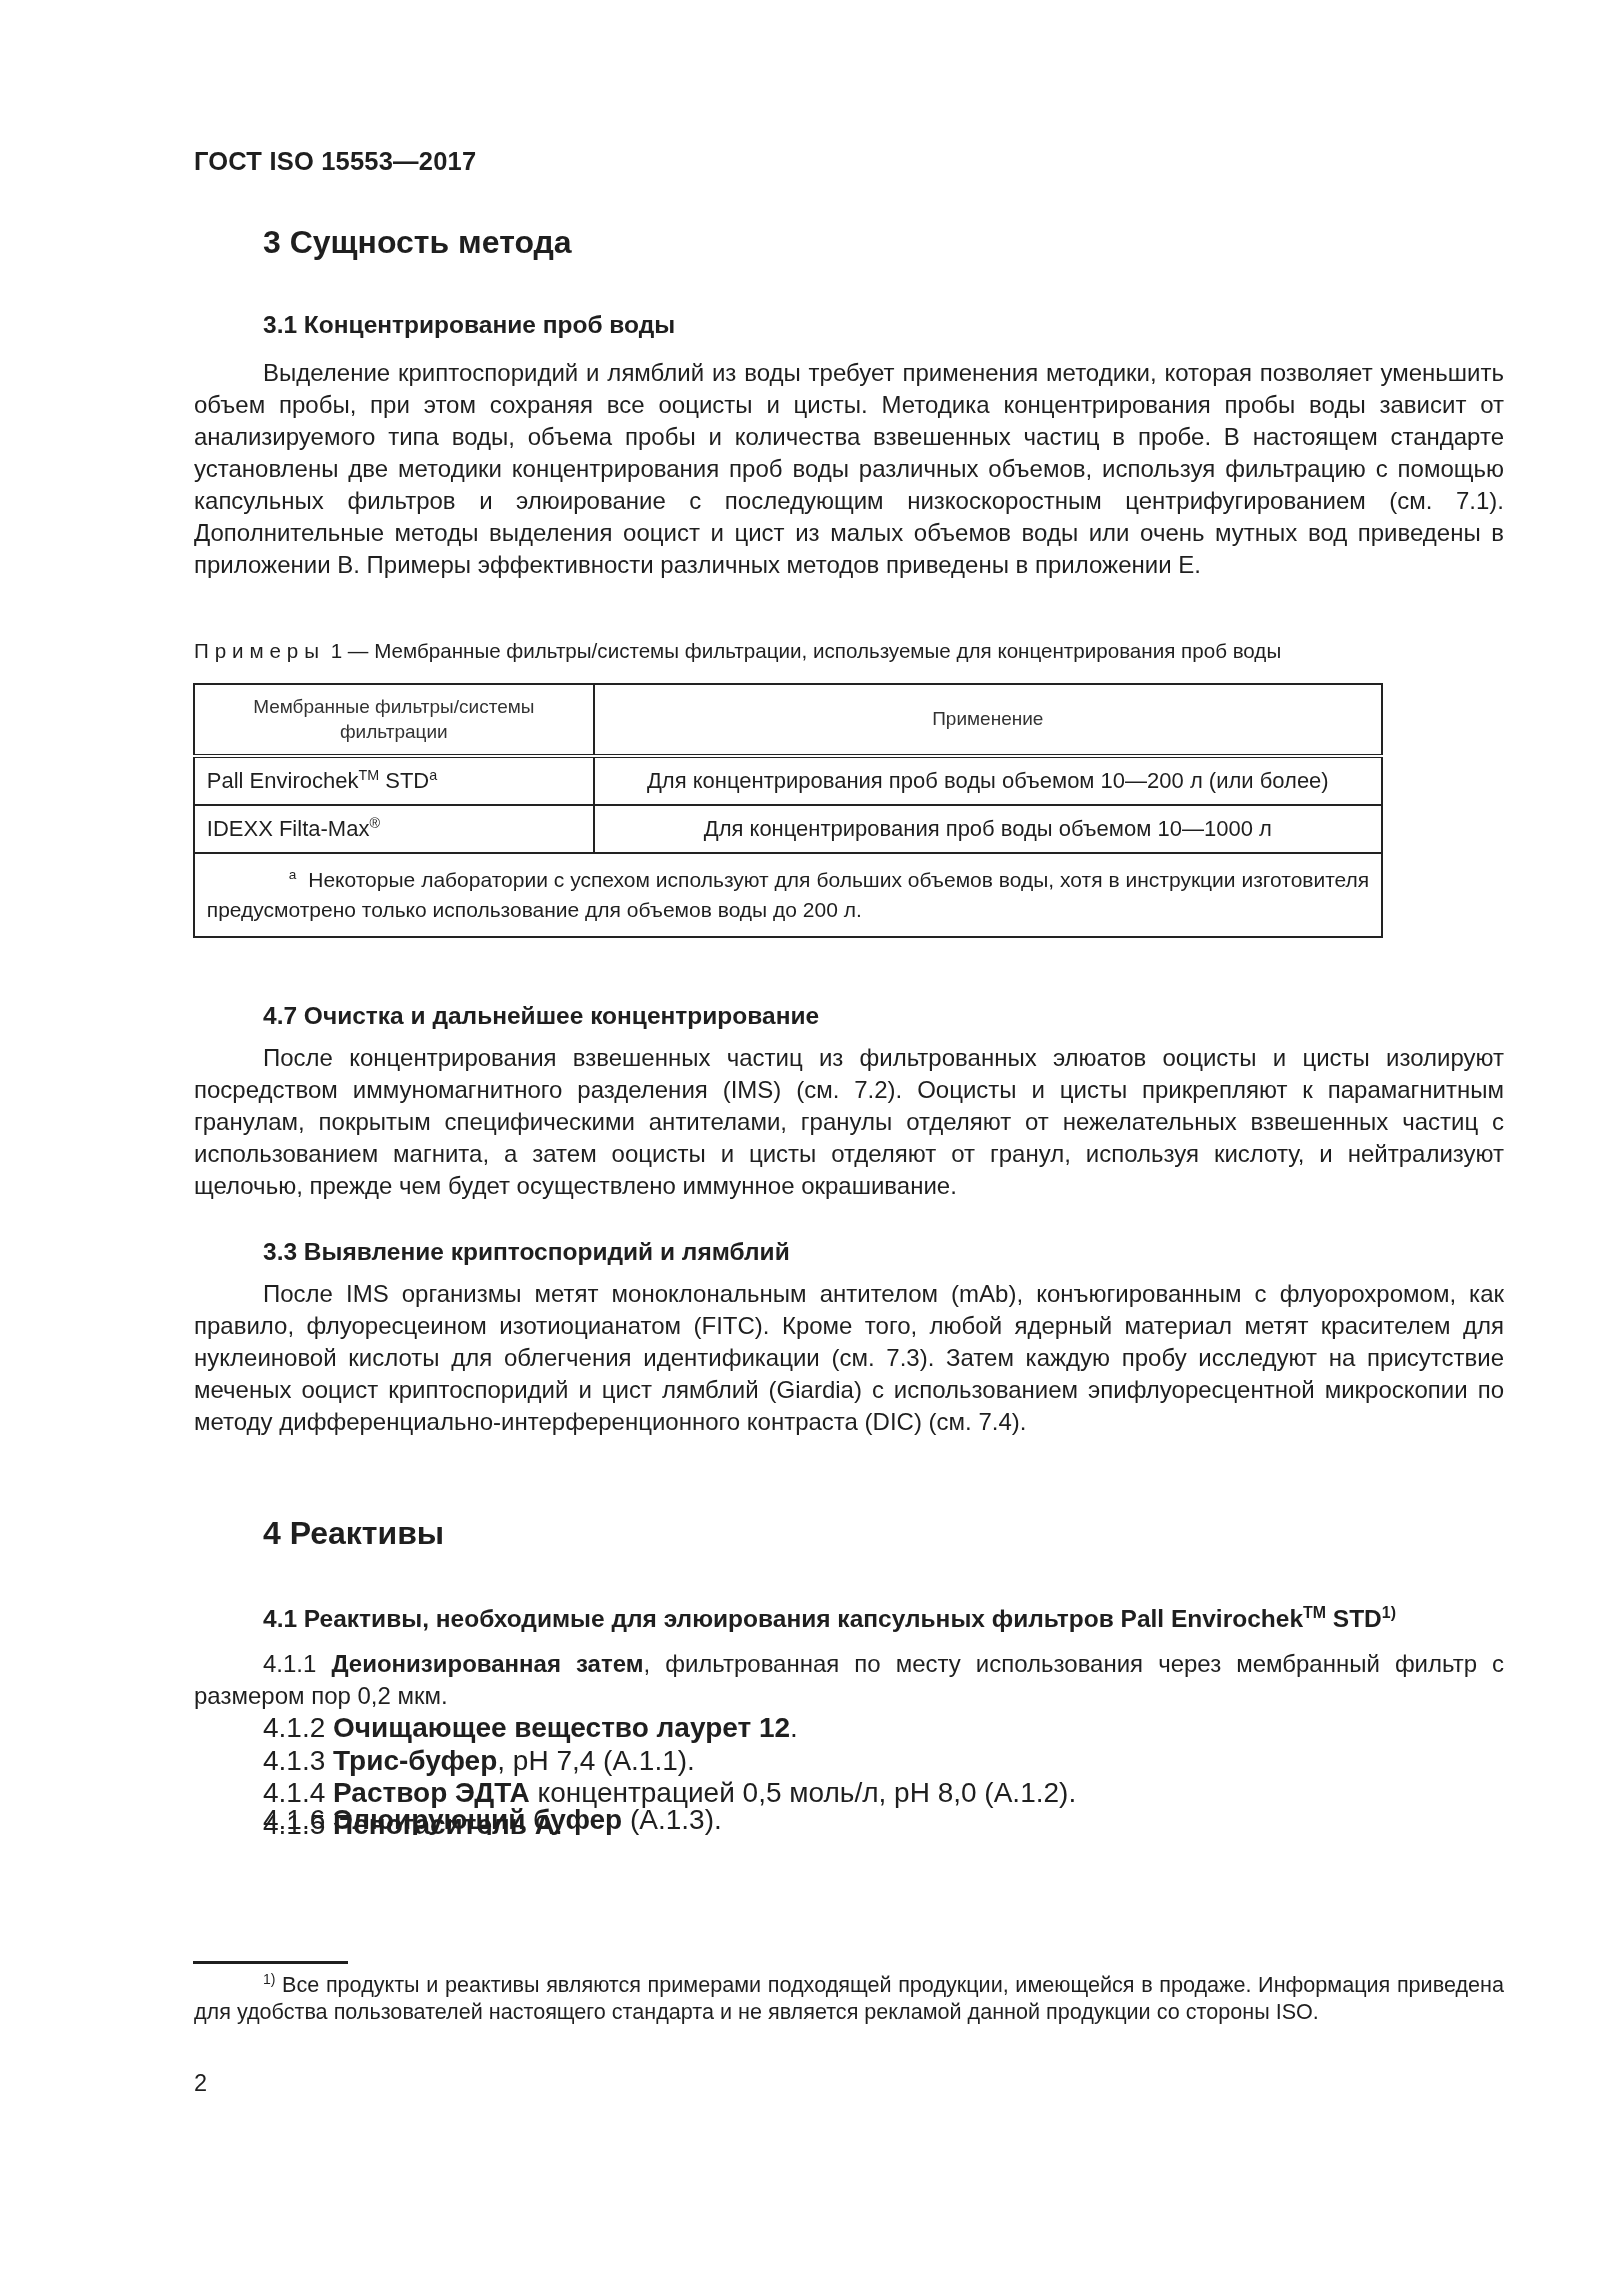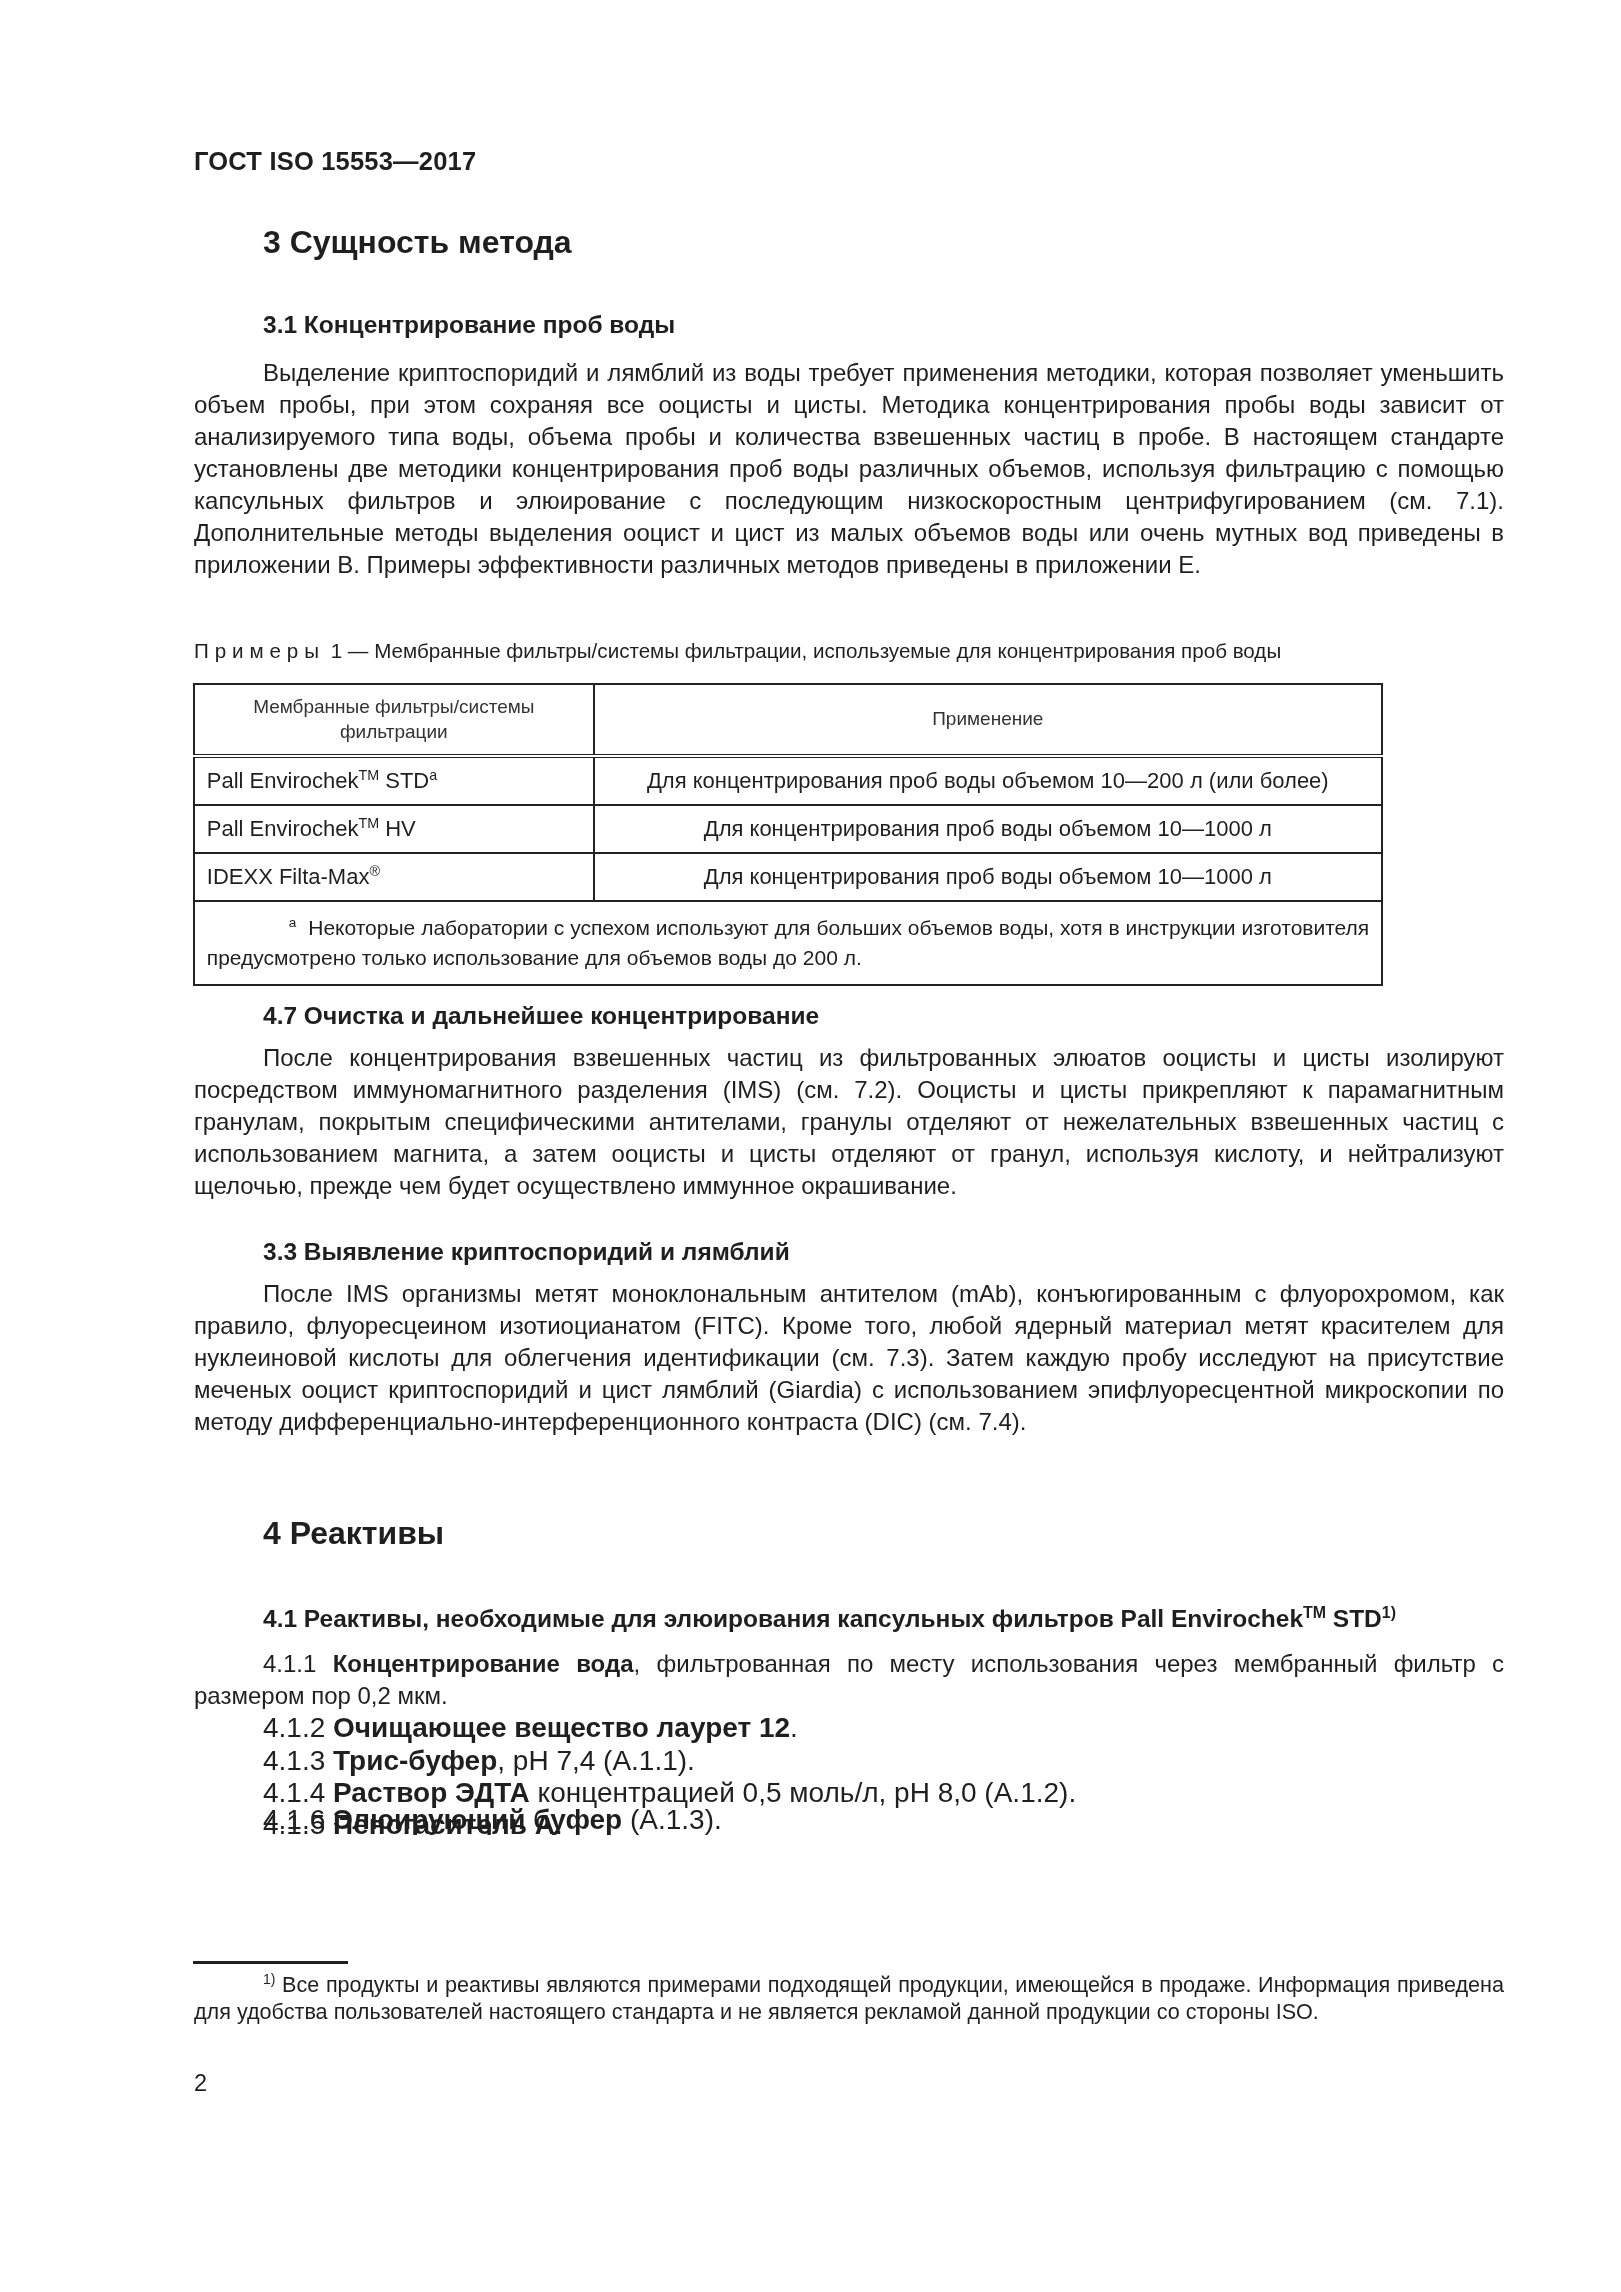--- a/index.html
+++ b/index.html
@@ -47,24 +47,20 @@
   <tbody>
       <tr class="hdr">
     <td class="c1">Мембранные фильтры/системы фильтрации</td>
     <td class="c2">Применение</td>
   </tr>
   <tr class="row">
     <td class="c1"><span>Pall Envirochek</span><sup>TM</sup><span> STD</span><sup>a</sup></td>
     <td class="c2">Для концентрирования проб воды объемом 10—200 л (или более)</td>
   </tr>
   <tr class="row">
-    <td class="c1"><span>Pall Envirochek</span><sup>TM</sup><span> HV</span></td>
-    <td class="c2">Для концентрирования проб воды объемом 10—1000 л</td>
-  </tr>
-  <tr class="row">
     <td class="c1"><span>IDEXX Filta-Max</span><sup>®</sup></td>
     <td class="c2">Для концентрирования проб воды объемом 10—1000 л</td>
   </tr>
   <tr class="note">
     <td colspan="2"><span class="ind"></span><sup>a</sup>&nbsp; <span>Некоторые лаборатории с успехом используют для больших объемов воды, хотя в инструкции изготовителя предусмотрено только использование для объемов воды до 200 л.</span></td>
   </tr>
 </tbody>
   </table>
 
 <div class="abs h2" style="top:1002px;">4.7 Очистка и дальнейшее концентрирование</div>
@@ -72,21 +68,21 @@
 <div class="abs para" style="top:1042px;"><span class="ind"></span><span>После концентрирования взвешенных частиц из фильтрованных элюатов ооцисты и цисты изолируют посредством иммуномагнитного разделения (IMS) (см. 7.2). Ооцисты и цисты прикрепляют к парамагнитным гранулам, покрытым специфическими антителами, гранулы отделяют от нежелательных взвешенных частиц с использованием магнита, а затем ооцисты и цисты отделяют от гранул, используя кислоту, и нейтрализуют щелочью, прежде чем будет осуществлено иммунное окрашивание.</span></div>
 
 <div class="abs h2" style="top:1238px;">3.3 Выявление криптоспоридий и лямблий</div>
 
 <div class="abs para" style="top:1278px;"><span class="ind"></span><span>После IMS организмы метят моноклональным антителом (mAb), конъюгированным с флуорохромом, как правило, флуоресцеином изотиоцианатом (FITC). Кроме того, любой ядерный материал метят красителем для нуклеиновой кислоты для облегчения идентификации (см. 7.3). Затем каждую пробу исследуют на присутствие меченых ооцист криптоспоридий и цист лямблий (Giardia) с использованием эпифлуоресцентной микроскопии по методу дифференциально-интерференционного контраста (DIC) (см. 7.4).</span></div>
 
 <div class="abs h1" style="top:1515px;">4 Реактивы</div>
 
 <div class="abs h2" style="top:1605px;"><span>4.1 Реактивы, необходимые для элюирования капсульных фильтров Pall Envirochek</span><sup>TM</sup><span> STD</span><sup>1)</sup></div>
 
-<div class="abs para" style="top:1648px;"><span class="ind"></span><span>4.1.1</span> <b>Концентрирование вода</b><span>, фильтрованная по месту использования через мембранный фильтр с размером пор 0,2 мкм.</span></div>
+<div class="abs para" style="top:1648px;"><span class="ind"></span><span>4.1.1</span> <b>Деионизированная затем</b><span>, фильтрованная по месту использования через мембранный фильтр с размером пор 0,2 мкм.</span></div>
 
 <div class="abs item" style="top:1712px;"><span>4.1.2</span> <b>Очищающее вещество лаурет 12</b><span>.</span></div>
 
 <div class="abs item" style="top:1745px;"><span>4.1.3</span> <b>Трис-буфер</b><span>, pH 7,4 (А.1.1).</span></div>
 
 <div class="abs item" style="top:1777px;"><span>4.1.4</span> <b>Раствор ЭДТА</b><span> концентрацией 0,5 моль/л, pH 8,0 (А.1.2).</span></div>
 
 <div class="abs item" style="top:1809px;"><span>4.1.5</span> <b>Пеногаситель А</b><span>.</span></div>
 
 <div class="abs item" style="top:1804px;"><span>4.1.6</span> <b>Элюирующий буфер</b><span> (А.1.3).</span></div>

